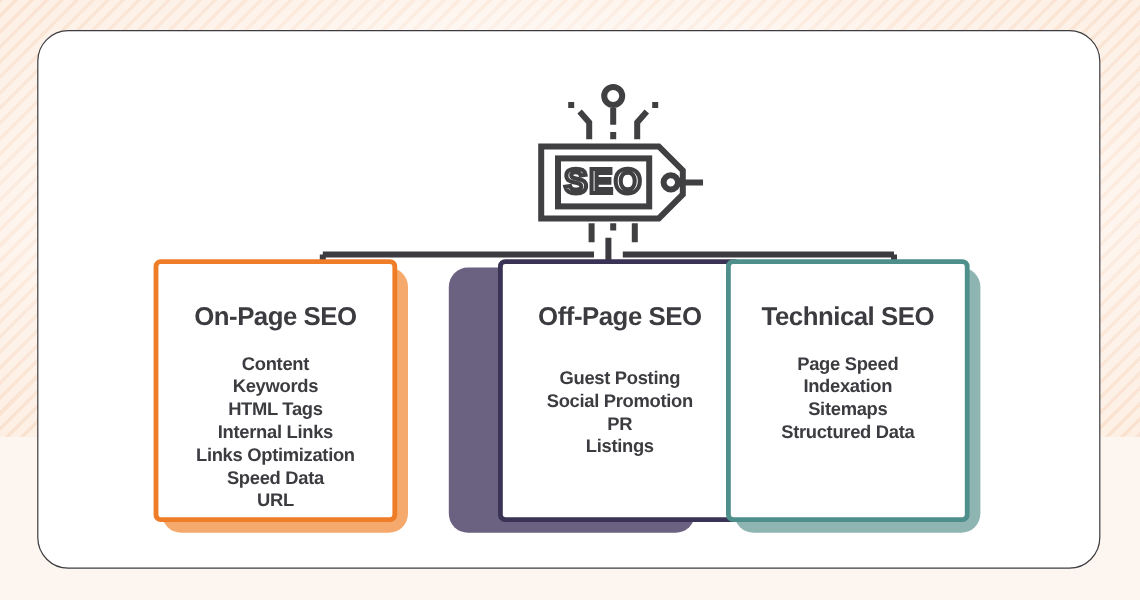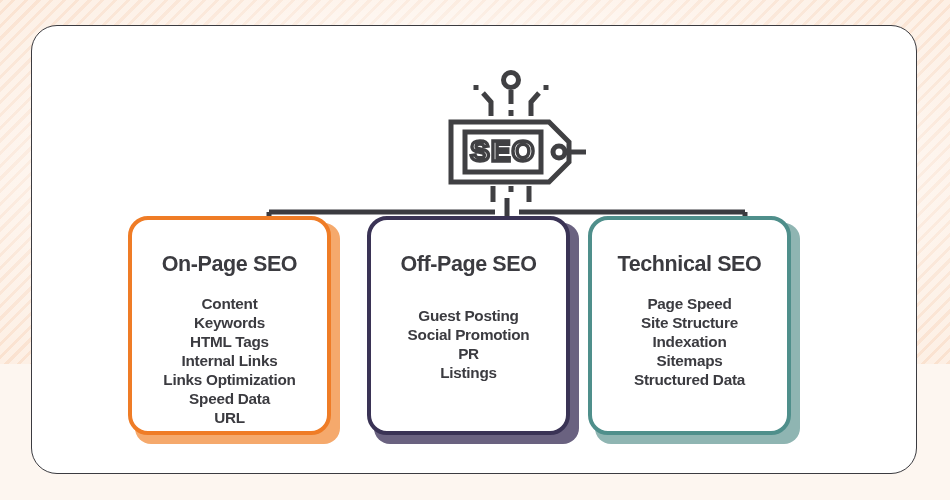--- a/index.html
+++ b/index.html
@@ -81,42 +81,42 @@
   }
 
   .card-slot {
     position: absolute;
     top: 0;
     width: 212px;
     height: 228px;
   }
   .card-slot.s1 { left: 128px; }
   .card-slot.s2 { left: 367px; }
-  .card-slot.s3 { left: 588px; }
+  .card-slot.s3 { left: 605px; }
 
   .card-shadow {
     position: absolute;
     left: 7px;
     top: 7px;
     width: 205px;
     height: 221px;
     border-radius: 16px;
     box-sizing: border-box;
   }
 
   .card {
     position: absolute;
     left: 0;
     top: 0;
     width: 203px;
     height: 219px;
     background: #ffffff;
     border-style: solid;
     border-width: 4px;
-    border-radius: 20px;
+    border-radius: 6px;
     box-sizing: border-box;
     text-align: center;
     overflow: hidden;
   }
 
   .card-title {
     color: #3b3b40;
     font-weight: bold;
     font-size: 21.5px;
     letter-spacing: -0.4px;
@@ -134,21 +134,21 @@
     font-weight: bold;
     font-size: 15.3px;
     line-height: 19px;
     letter-spacing: -0.25px;
     white-space: nowrap;
   }
 
   
   .s1 .card         { border-color: #ef7c26; }
   .s1 .card-shadow  { background: #f5a96c; }
-  .s2 .card         { border-color: #3a3355; }
+  .s2 .card         { border-color: #3a3355; margin-left: 48px; }
   .s2 .card-shadow  { background: #6a6280; }
   .s3 .card         { border-color: #4f8f8b; }
   .s3 .card-shadow  { background: #8fb5b2; }
 
   
   .s2 .card-list { margin-top: 30px; }
   .s3 .card-list { margin-top: 18px; }
 </style>
 </head>
 <body>
@@ -246,21 +246,20 @@
         </div>
       </div>
     </div>
 
     <div class="card-slot s3">
       <div class="card-shadow"></div>
       <div class="card">
         <div class="card-title">Technical SEO</div>
         <div class="card-list">
           <div class="item">Page Speed</div>
-          <div class="item">Site Structure</div>
           <div class="item">Indexation</div>
           <div class="item">Sitemaps</div>
           <div class="item">Structured Data</div>
         </div>
       </div>
     </div>
 
   </div>
 
 </div>

